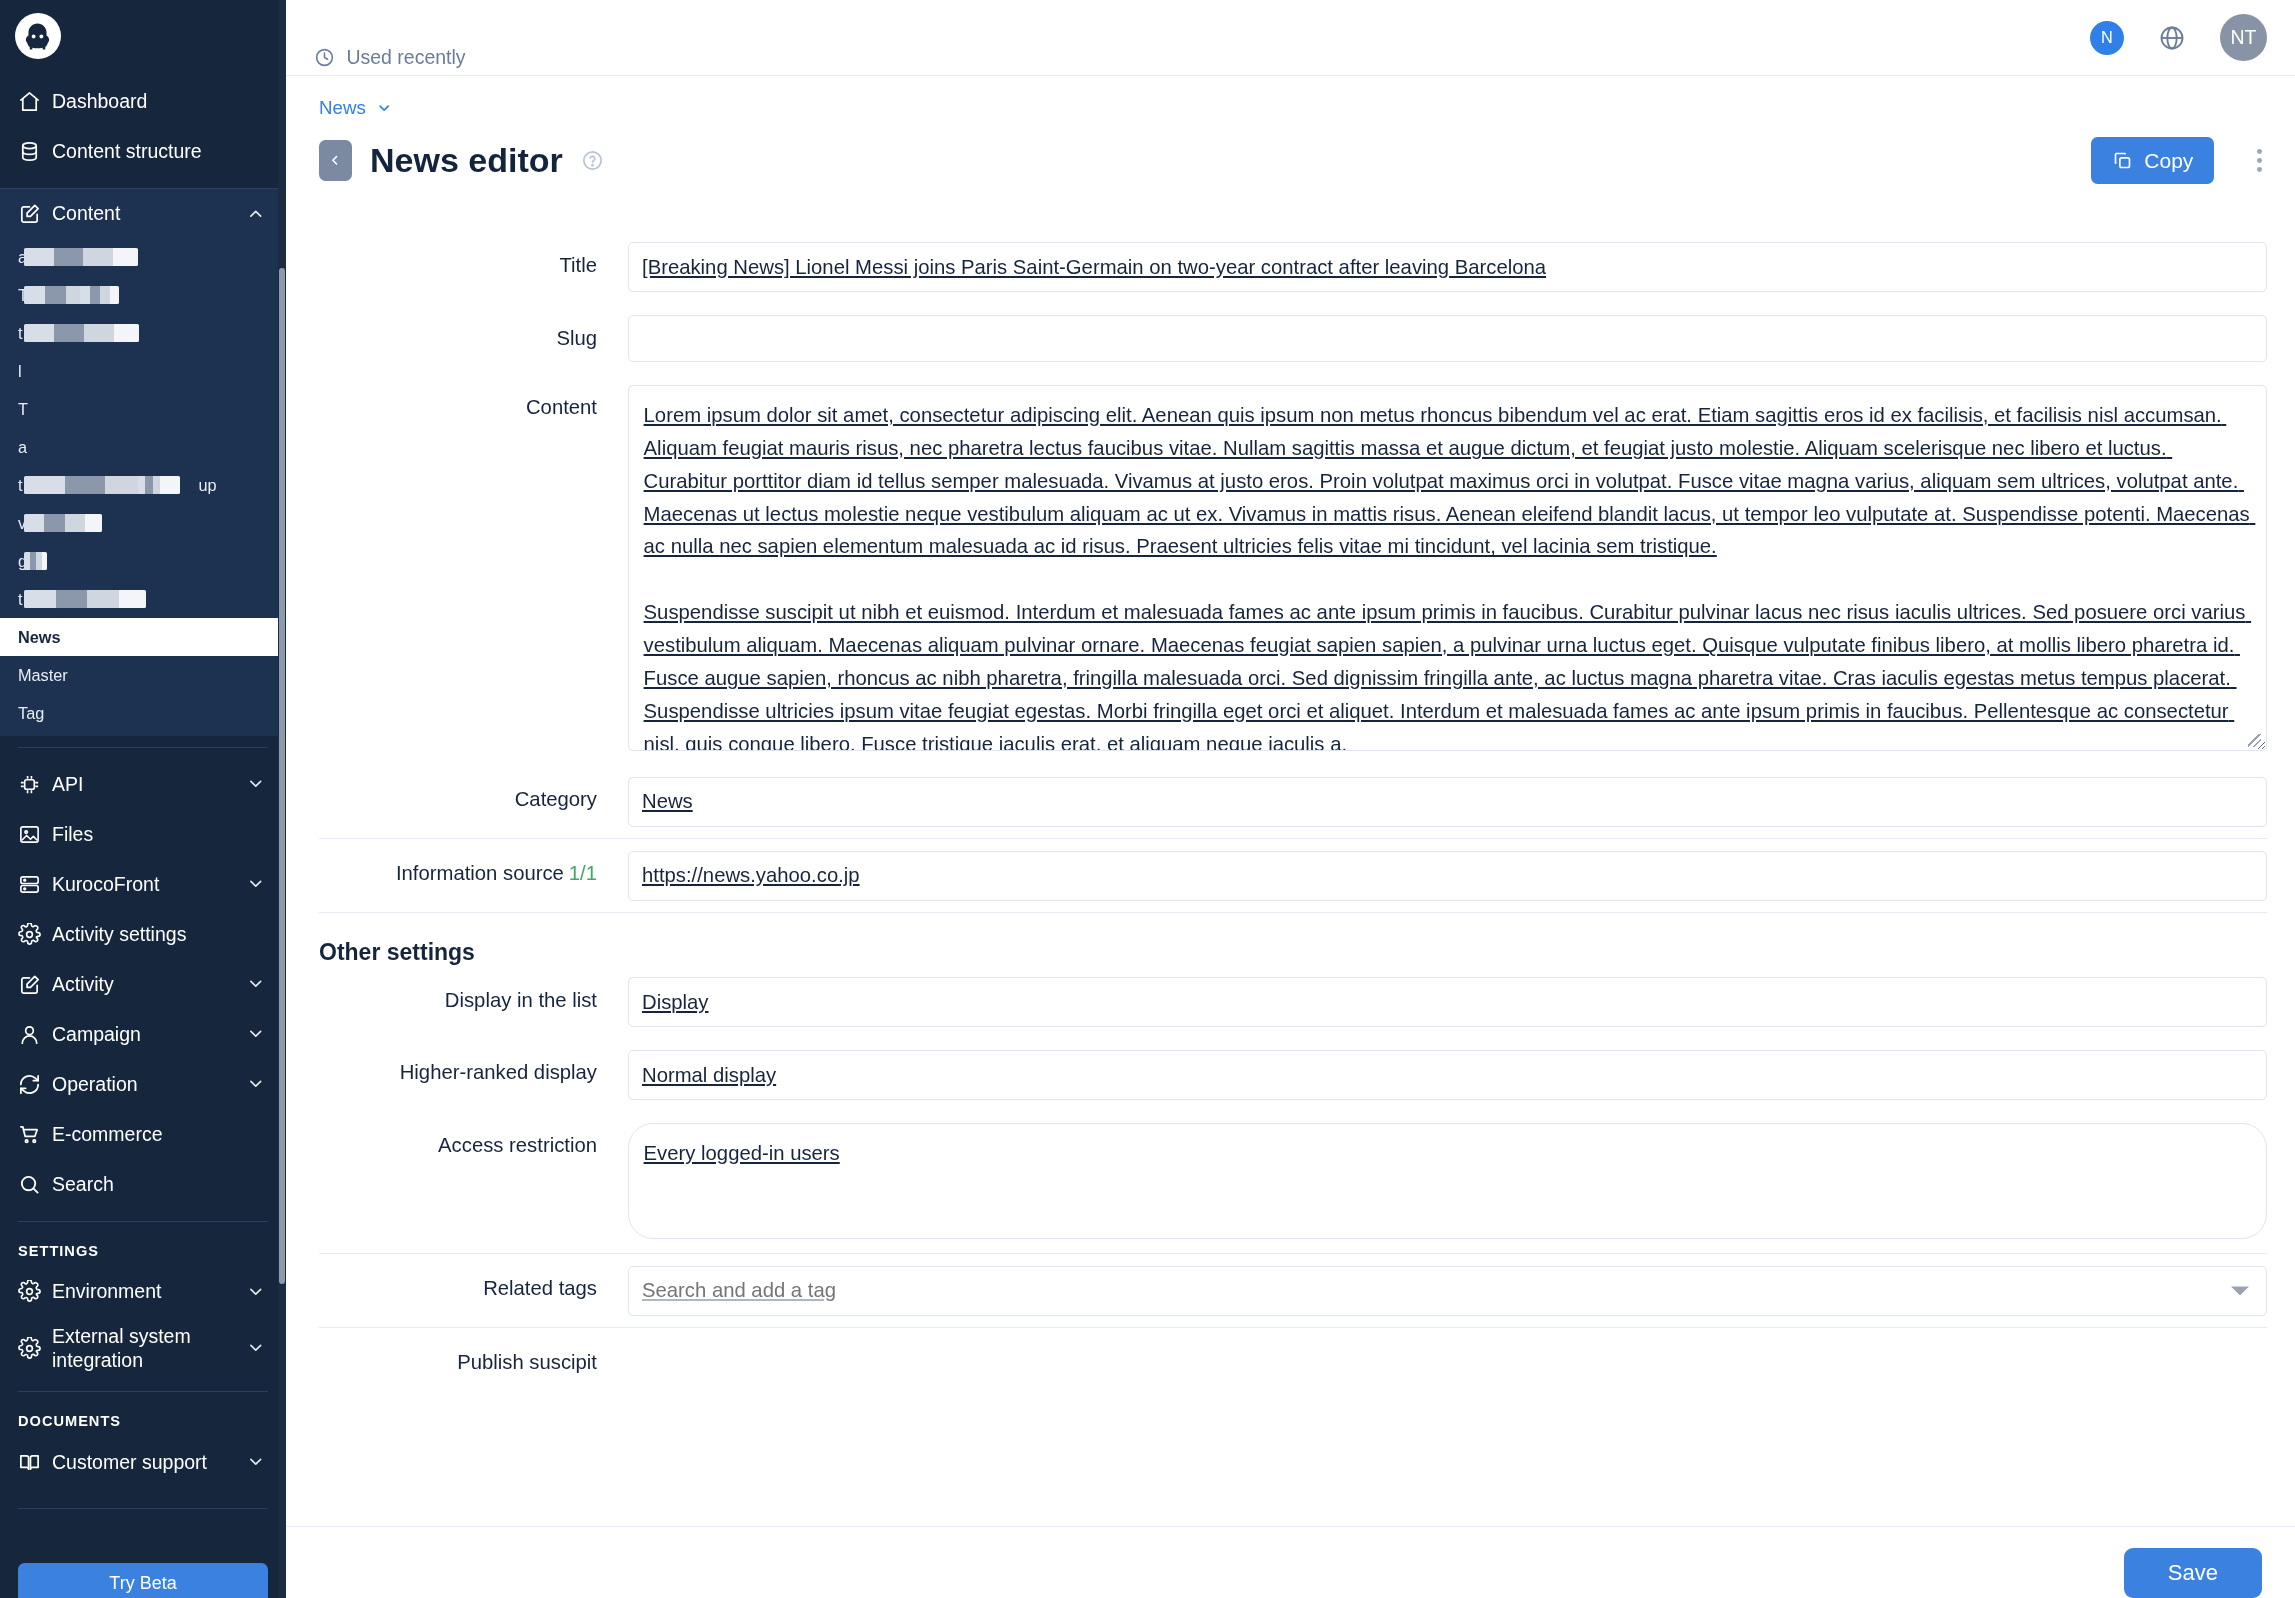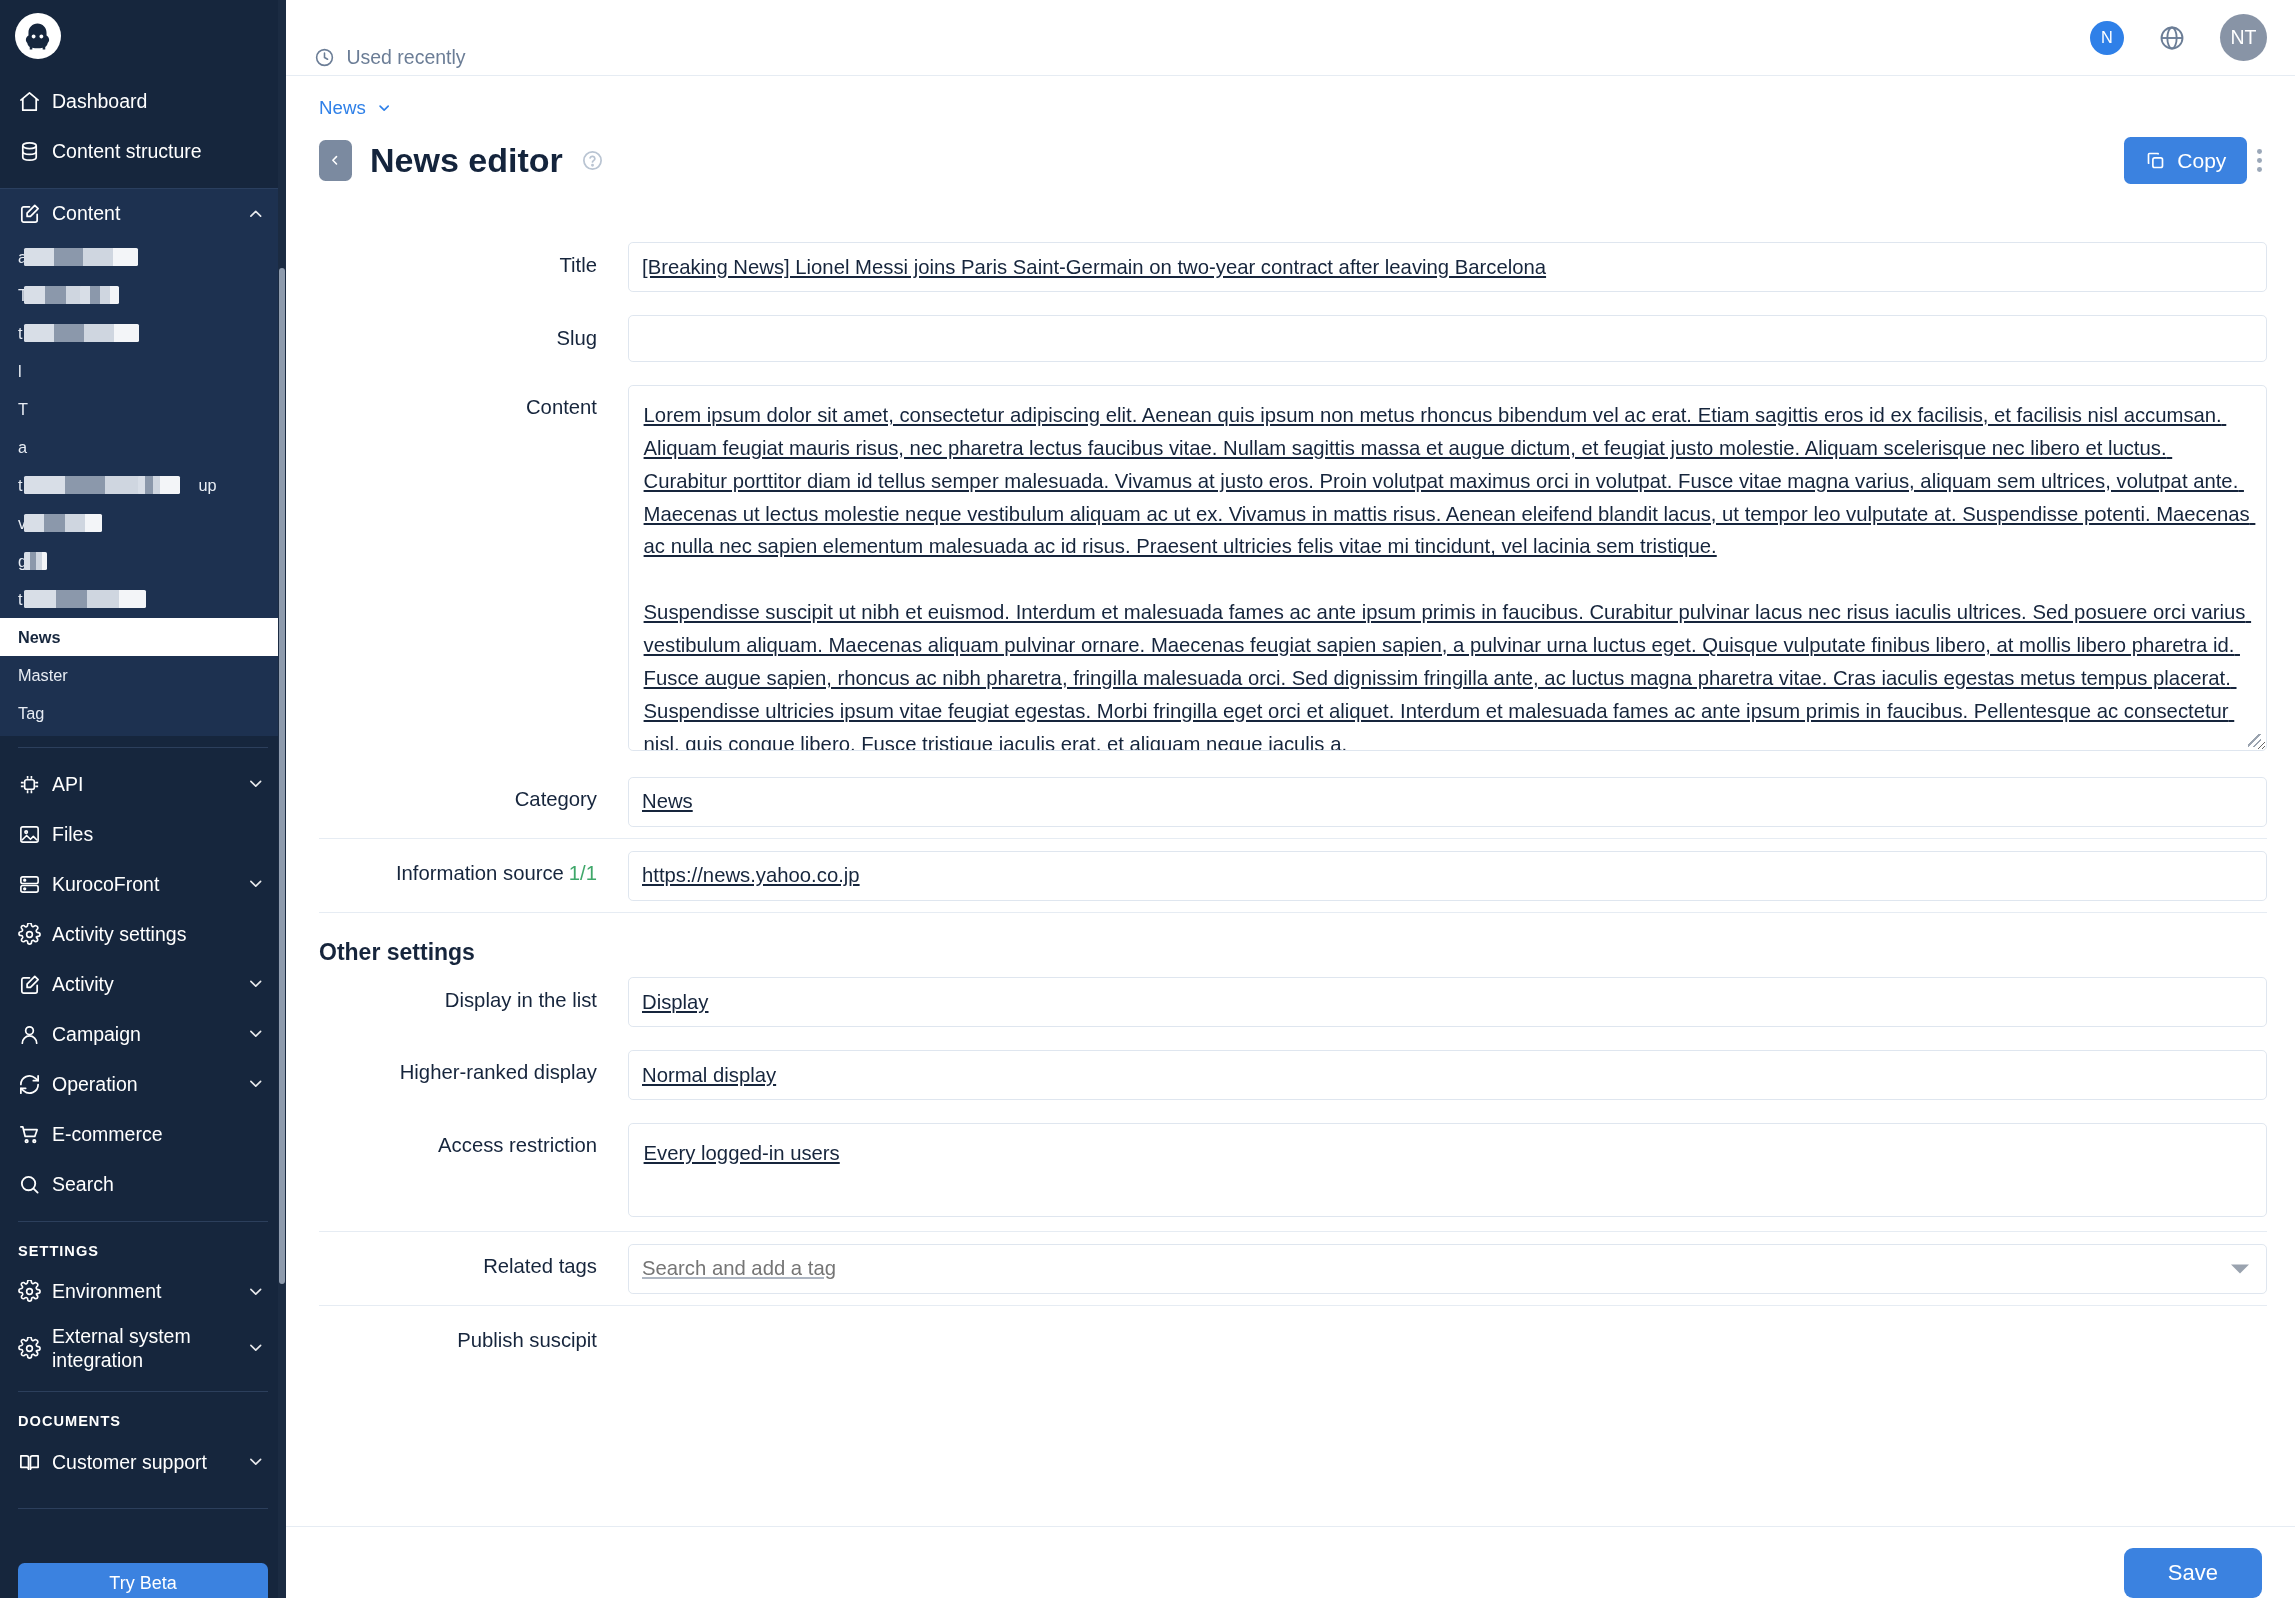--- a/index.html
+++ b/index.html
@@ -94,21 +94,21 @@
 
   .page-head { padding: 21px 28px 0 33px; }
   .breadcrumb { display: flex; align-items: center; gap: 9.8px; color: #2f80e8; font-size: 18.7px; }
   .title-row { display: flex; align-items: center; gap: 18px; margin-top: 18px; }
   .back-btn {
     width: 33px; height: 41px; border-radius: 6.5px; background: #7b8aa0;
     color: #fff; display: flex; align-items: center; justify-content: center; font-size: 19.5px;
   }
   .page-title { font-size: 34px; font-weight: bold; color: #14243c; }
   .help-icon { color: #b9c4d2; display: flex; align-items: center; }
-  .head-actions { margin-left: auto; display: flex; align-items: center; gap: 5px; }
+  .head-actions { margin-left: auto; display: flex; align-items: center; gap: 38px; }
   .copy-btn {
     background: #3b82e0; color: #fff; border: none; border-radius: 6.5px;
     height: 47px; padding: 0 21px; font-size: 21px;
     display: flex; align-items: center; gap: 11.4px; cursor: pointer;
     font-family: "Liberation Sans", sans-serif;
   }
   .kebab { display: flex; flex-direction: column; gap: 4.1px; padding: 6.5px 4.9px; cursor: pointer; }
   .kebab i { width: 4.9px; height: 4.9px; border-radius: 50%; background: #9aa7b8; display: block; }
 
   
@@ -123,21 +123,21 @@
   .fld-col { flex: 1 1 auto; }
   .inp {
     width: 100%; border: 0.8px solid #dfe6ef; border-radius: 4.9px;
     background: #fff; font-size: 20.3px; color: #16253c;
     padding: 11.4px 13px; height: 50px; font-family: "Liberation Sans", sans-serif; text-decoration: underline;
   }
   .inp.empty { height: 47px; }
   textarea.inp {
     height: 366px; line-height: 1.62; resize: vertical; overflow: hidden; padding: 13px 14.6px;
   }
-  .inp.tall { height: 94px; }
+  .inp.tall { height: 116px; border-radius: 25px; }
   .placeholder-inp { color: #aeb6c2; }
   .tag-field { position: relative; }
   .tag-arrow {
     position: absolute; right: 18px; top: 50%; transform: translateY(-50%);
     width: 0; height: 0; border-left: 9px solid transparent; border-right: 9px solid transparent;
     border-top: 9.8px solid #9aa3af;
   }
   .section-head { font-size: 23px; font-weight: bold; color: #16253c; padding: 14.6px 0 11.4px 0; }
   .radio-row { display: flex; align-items: center; gap: 13px; padding-top: 13px; }
   .radio { display: flex; align-items: center; gap: 9.8px; font-size: 20.3px; color: #16253c; cursor: pointer; margin-right: 13px; }

